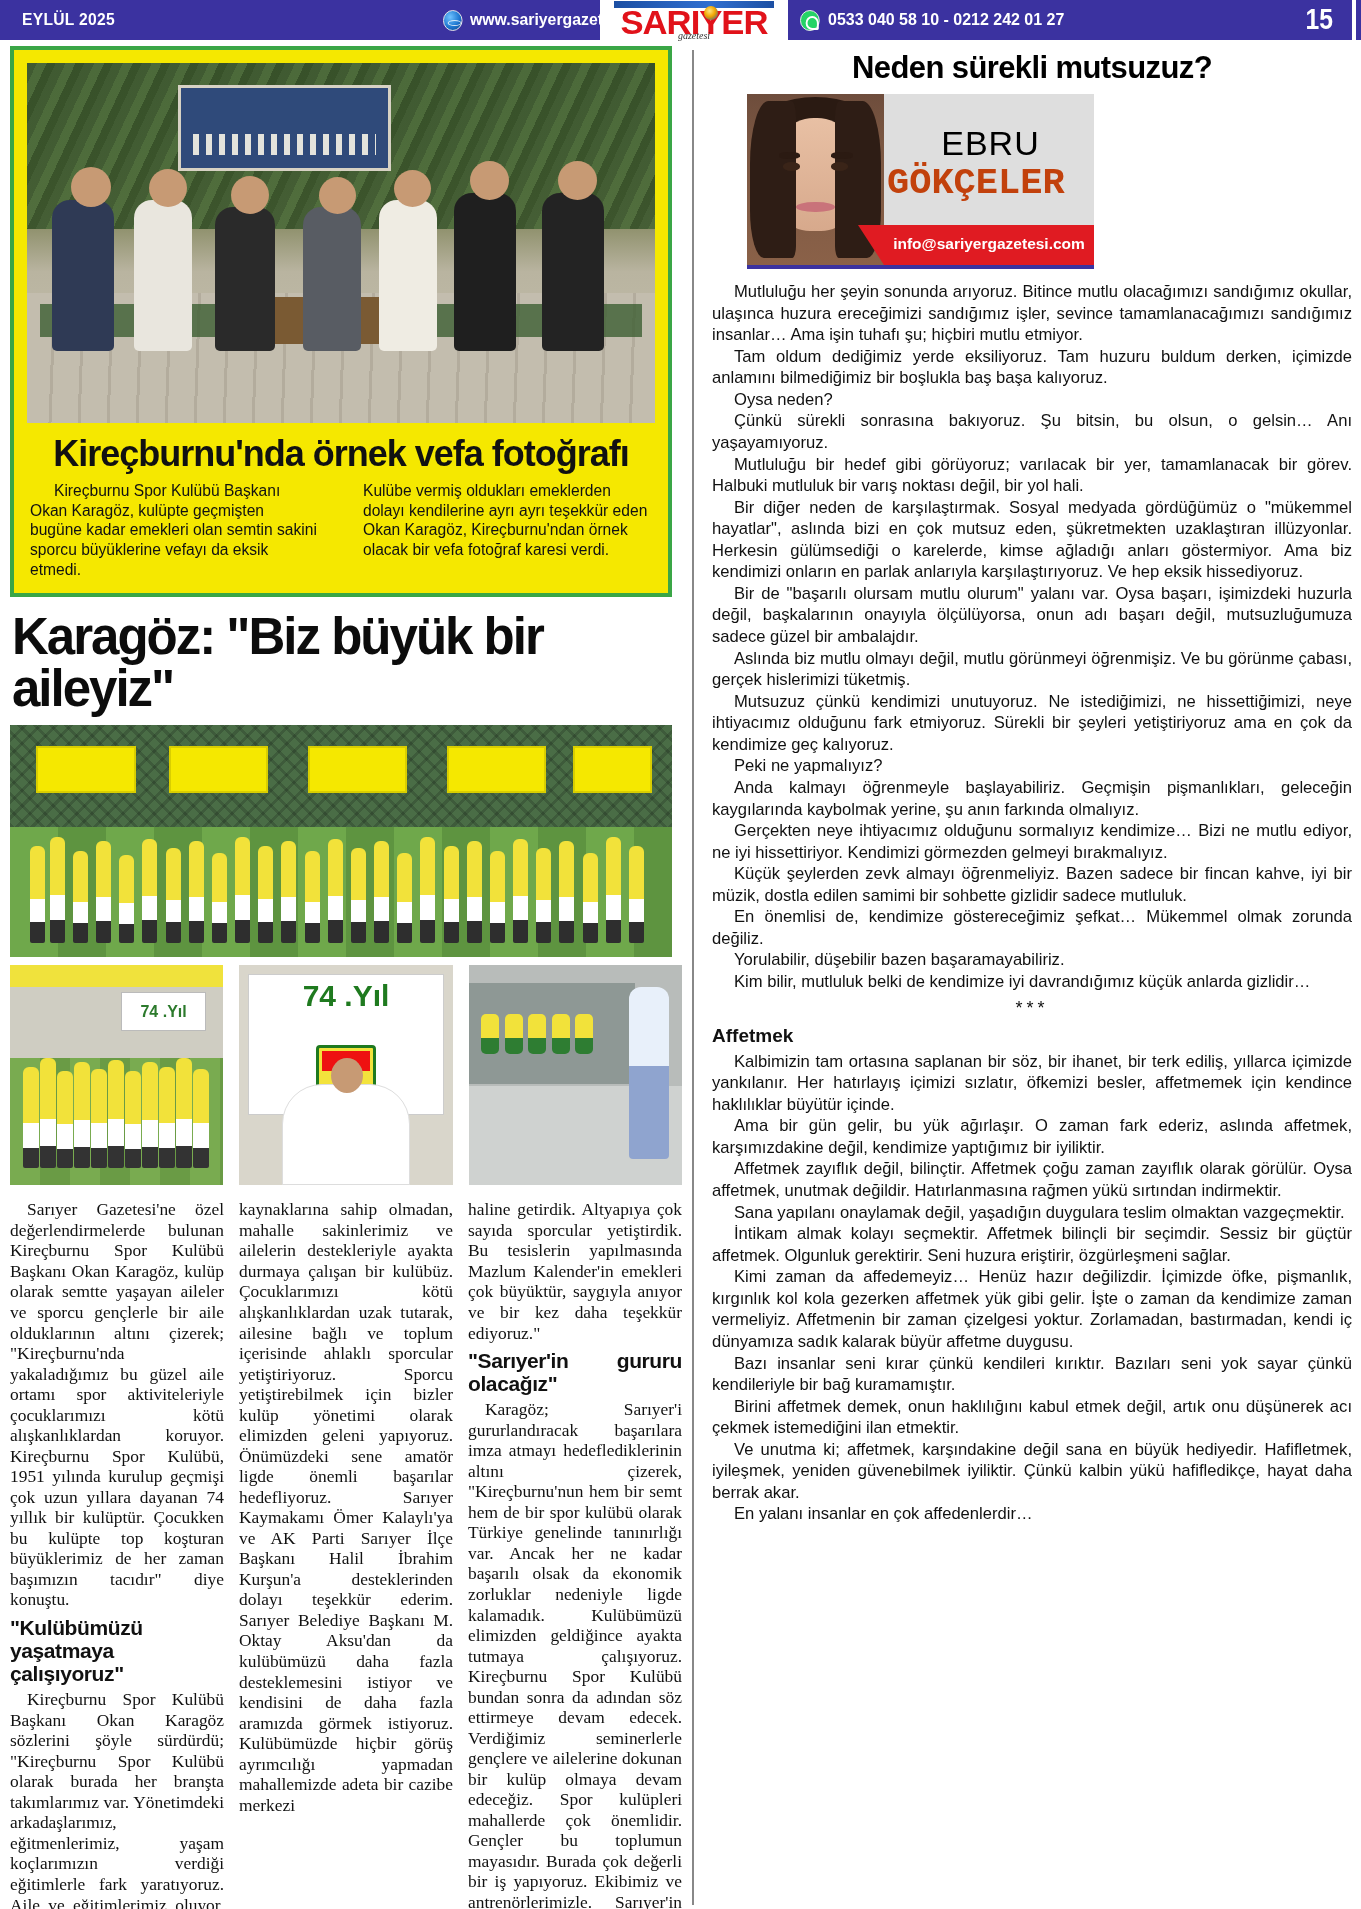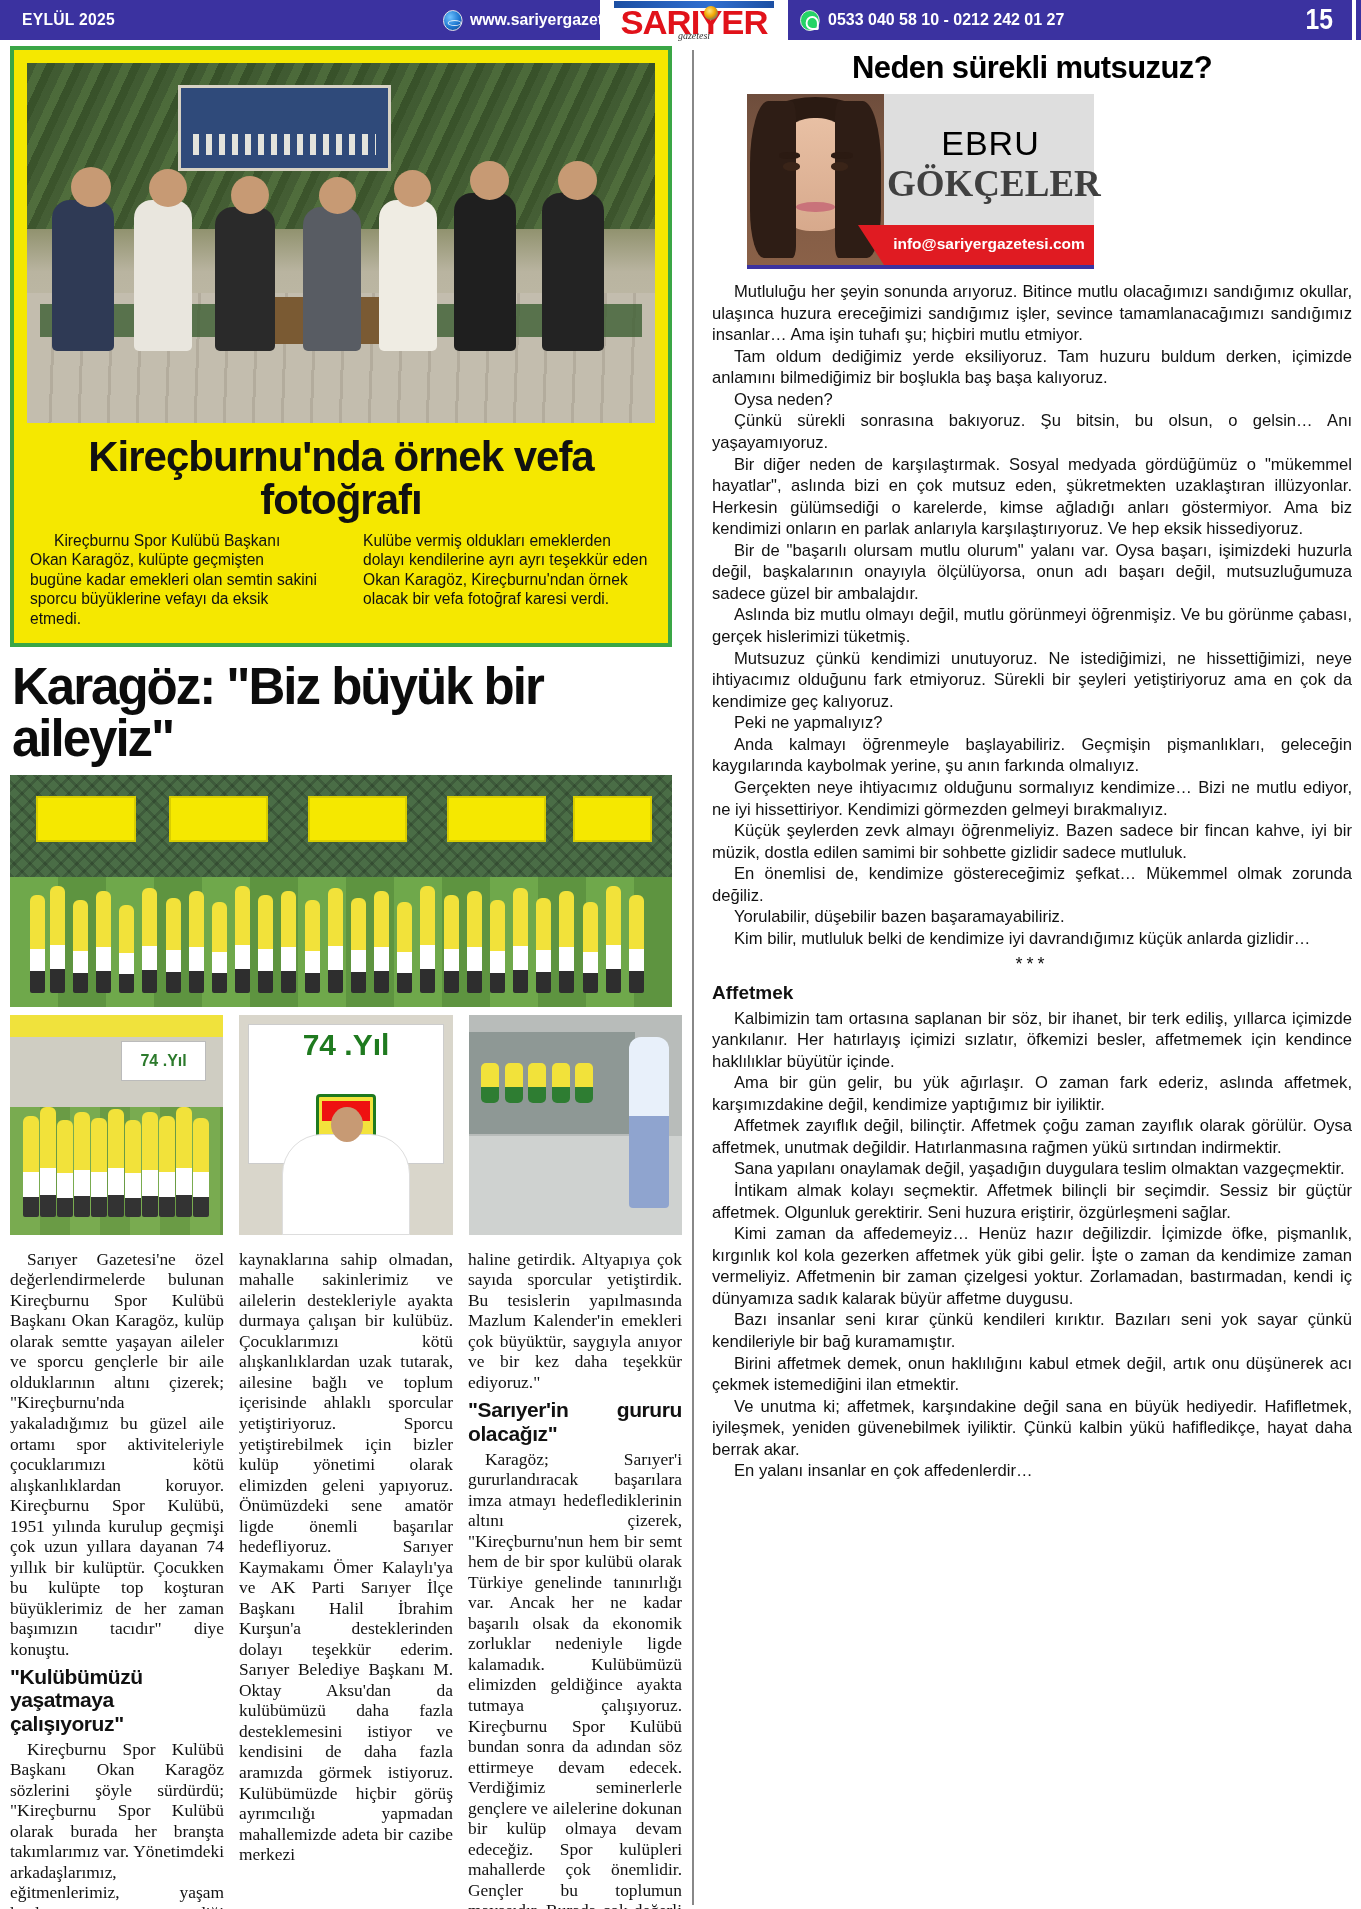--- a/index.html
+++ b/index.html
@@ -57,21 +57,21 @@
       background:repeating-linear-gradient(90deg,#e3e3dc 0 6px,transparent 6px 13px); }
   .mainphoto .ground{ position:absolute; left:0; bottom:0; width:100%; height:36%;
       background:repeating-linear-gradient(92deg,#c3bdae 0 26px,#b3ac9d 26px 29px),
                  repeating-linear-gradient(2deg,#c6c0b1 0 22px,#b6afa0 22px 25px); }
   .mainphoto .bench { position:absolute; left:2%; bottom:24%; width:96%; height:9%; background:#3d5f33; opacity:.8; }
   .mainphoto .tbl   { position:absolute; left:37%; bottom:22%; width:20%; height:13%; background:#7a5a33; border-radius:3px; }
   .mainphoto .p     { position:absolute; bottom:20%; border-radius:18px 18px 5px 5px; }
   .mainphoto .head  { position:absolute; border-radius:50%; background:#c79a74; }
 
   .headline-yellow { background:#f5e800; padding:12px 16px 14px 16px; }
-  .hl-main { font-size:42px; font-weight:900; text-align:center; letter-spacing:-1px; line-height:1.03;
+  .hl-main { font-size:36px; font-weight:900; text-align:center; letter-spacing:-1px; line-height:1.03;
              font-family:"Liberation Sans", sans-serif; color:#111; }
   .cap-cols { display:flex; gap:44px; margin-top:9px; }
   .cap-col { flex:1; font-size:15.6px; line-height:1.26; color:#111; font-family:"Liberation Sans", sans-serif;
              font-weight:500; }
   .cap-col.first { text-indent:24px; }
 
   .bigheadline { font-size:51px; font-weight:900; letter-spacing:-2px; line-height:1.02; margin:14px 0 10px 2px;
                  font-family:"Liberation Sans", sans-serif; color:#0c0c0c; transform:scaleX(1.0); }
 
   .teamphoto { width:662px; height:232px; position:relative; overflow:hidden; background:#5a8f3e; }
@@ -146,22 +146,22 @@
   .authorbox .portrait .eyeL,.authorbox .portrait .eyeR{ position:absolute; top:40%; width:13%; height:5%;
                          background:#3a2418; border-radius:50%; }
   .authorbox .portrait .eyeL{ left:26%; } .authorbox .portrait .eyeR{ right:26%; }
   .authorbox .portrait .browL,.authorbox .portrait .browR{ position:absolute; top:34%; width:16%; height:4%;
                          background:#2b1a12; border-radius:40%; }
   .authorbox .portrait .browL{ left:23%; } .authorbox .portrait .browR{ right:23%; }
   .authorbox .portrait .lips { position:absolute; left:36%; top:63%; width:28%; height:6%; background:#c9737a;
                          border-radius:50%; }
   .authorbox .nm1 { position:absolute; left:140px; top:30px; width:207px; text-align:center; font-size:34px;
                     letter-spacing:1px; font-family:"Liberation Sans", sans-serif; font-weight:400; color:#000000; }
-  .authorbox .nm2 { position:absolute; left:140px; top:68px; width:207px; text-align:right; font-size:37px;
-                    font-weight:800; letter-spacing:0px; font-family:Liberation Serif, serif; color:#404040; }
+  .authorbox .nm2 { position:absolute; left:140px; top:68px; width:207px; text-align:left; font-size:37px;
+                    font-weight:800; letter-spacing:0px; font-family:Liberation Mono, monospace; color:#c2410c; }
   .authorbox .mailbar { position:absolute; left:137px; bottom:0; width:210px; height:40px; background:#e01b22; }
   .authorbox .mailbar:before { content:""; position:absolute; left:-26px; top:0; border-top:40px solid #e01b22;
                     border-left:26px solid transparent; }
   .authorbox .mailbar span { position:absolute; left:0; top:10px; width:210px; text-align:center; color:#fff;
                     font-size:15.5px; font-weight:700; font-family:"Liberation Sans", sans-serif; }
 
   .rbody { font-family:"Liberation Sans", sans-serif; font-size:16.6px; line-height:1.3; text-align:justify;
            color:#111; margin-top:12px; }
   .rbody p { text-indent:22px; margin:0; }
   .rstars { text-align:center; font-size:18px; letter-spacing:4px; margin:4px 0 2px; }
@@ -351,20 +351,21 @@
       <div class="mailbar">
         <span>info@sariyergazetesi.com</span>
       </div>
     </div>
 
     <div class="rbody">
       <p>Mutluluğu her şeyin sonunda arıyoruz. Bitince mutlu olacağımızı sandığımız okullar, ulaşınca huzura ereceğimizi sandığımız işler, sevince tamamlanacağımızı sandığımız insanlar… Ama işin tuhafı şu; hiçbiri mutlu etmiyor.</p>
       <p>Tam oldum dediğimiz yerde eksiliyoruz. Tam huzuru buldum derken, içimizde anlamını bilmediğimiz bir boşlukla baş başa kalıyoruz.</p>
       <p>Oysa neden?</p>
       <p>Çünkü sürekli sonrasına bakıyoruz. Şu bitsin, bu olsun, o gelsin… Anı yaşayamıyoruz.</p>
+      <p>Mutluluğu bir hedef gibi görüyoruz; varılacak bir yer, tamamlanacak bir görev. Halbuki mutluluk bir varış noktası değil, bir yol hali.</p>
       <p>Bir diğer neden de karşılaştırmak. Sosyal medyada gördüğümüz o "mükemmel hayatlar", aslında bizi en çok mutsuz eden, şükretmekten uzaklaştıran illüzyonlar. Herkesin gülümsediği o karelerde, kimse ağladığı anları göstermiyor. Ama biz kendimizi onların en parlak anlarıyla karşılaştırıyoruz. Ve hep eksik hissediyoruz.</p>
       <p>Bir de "başarılı olursam mutlu olurum" yalanı var. Oysa başarı, işimizdeki huzurla değil, başkalarının onayıyla ölçülüyorsa, onun adı başarı değil, mutsuzluğumuza sadece güzel bir ambalajdır.</p>
       <p>Aslında biz mutlu olmayı değil, mutlu görünmeyi öğrenmişiz. Ve bu görünme çabası, gerçek hislerimizi tüketmiş.</p>
       <p>Mutsuzuz çünkü kendimizi unutuyoruz. Ne istediğimizi, ne hissettiğimizi, neye ihtiyacımız olduğunu fark etmiyoruz. Sürekli bir şeyleri yetiştiriyoruz ama en çok da kendimize geç kalıyoruz.</p>
       <p>Peki ne yapmalıyız?</p>
       <p>Anda kalmayı öğrenmeyle başlayabiliriz. Geçmişin pişmanlıkları, geleceğin kaygılarında kaybolmak yerine, şu anın farkında olmalıyız.</p>
       <p>Gerçekten neye ihtiyacımız olduğunu sormalıyız kendimize… Bizi ne mutlu ediyor, ne iyi hissettiriyor. Kendimizi görmezden gelmeyi bırakmalıyız.</p>
       <p>Küçük şeylerden zevk almayı öğrenmeliyiz. Bazen sadece bir fincan kahve, iyi bir müzik, dostla edilen samimi bir sohbette gizlidir sadece mutluluk.</p>
       <p>En önemlisi de, kendimize göstereceğimiz şefkat… Mükemmel olmak zorunda değiliz.</p>
       <p>Yorulabilir, düşebilir bazen başaramayabiliriz.</p>

